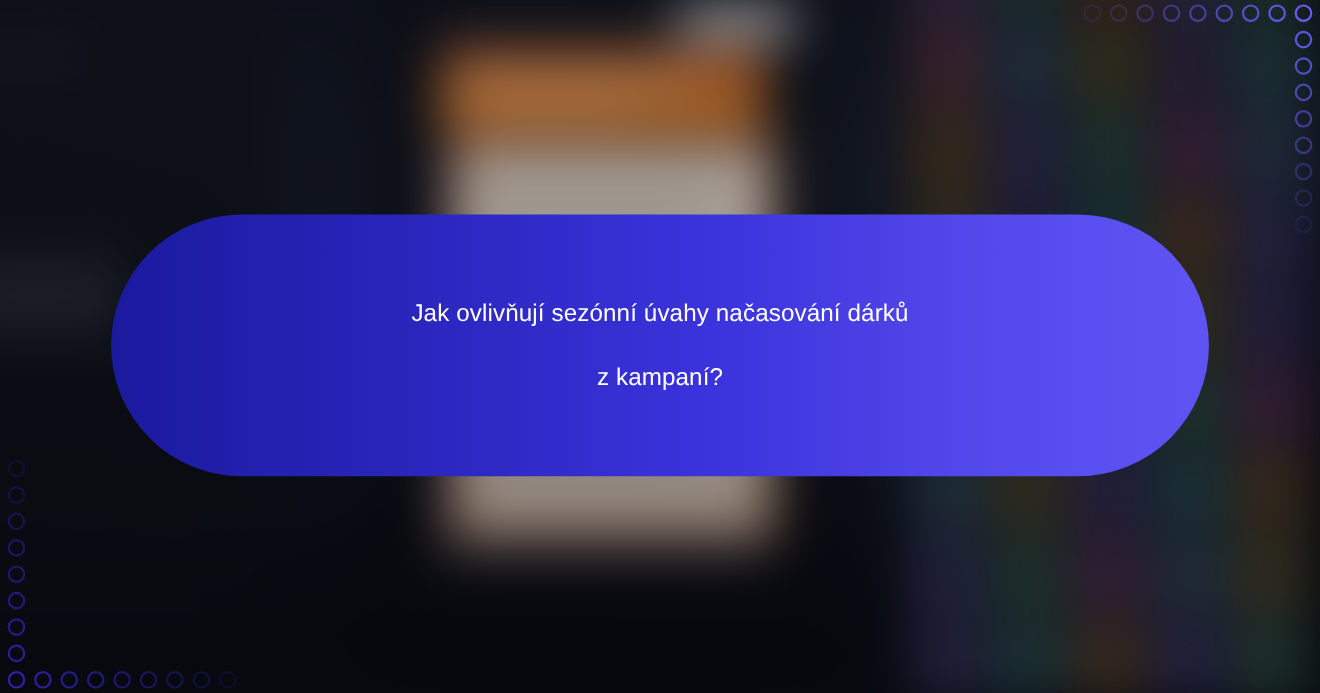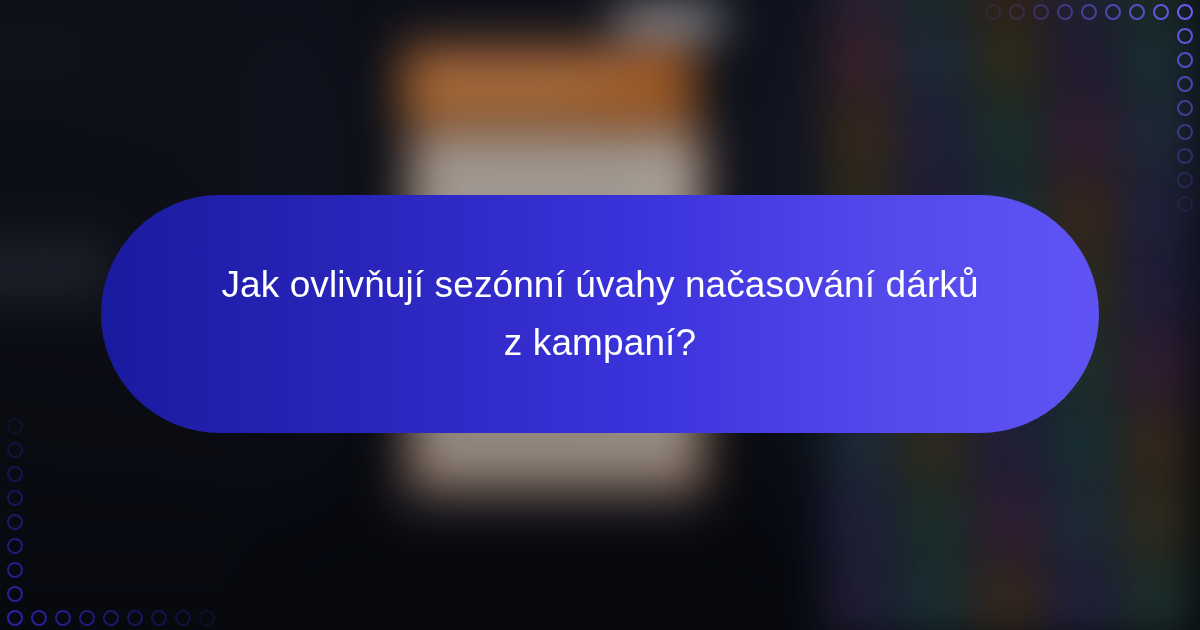--- a/index.html
+++ b/index.html
@@ -140,21 +140,21 @@
                 #5348ea 78%,
                 #5f54f3 100%);
     display: flex;
     align-items: center;
     justify-content: center;
     box-sizing: border-box;
     padding: 0 62px;
   }
   #headline {
     color: #ffffff;
-    font-size: 37px;
+    font-size: 22px;
     line-height: 58px;
     font-weight: 400;
     text-align: center;
     letter-spacing: 0.1px;
     max-width: 790px;
     white-space: pre-line;
   }
 </style>
 </head>
 <body>

